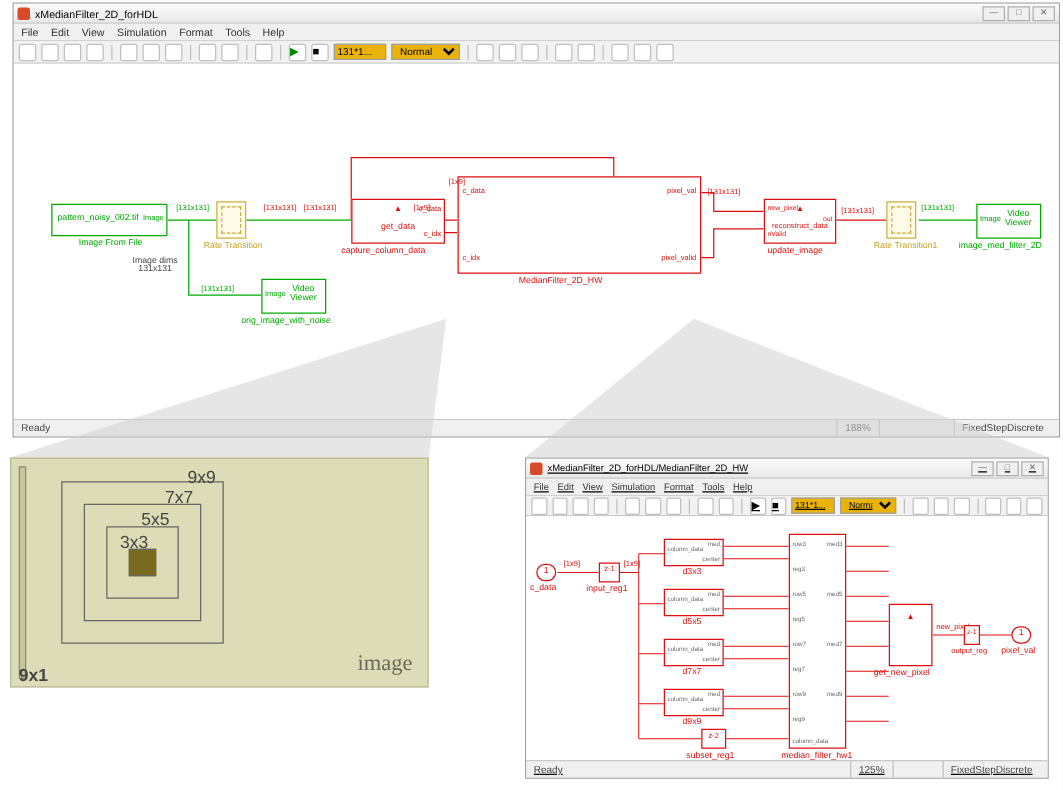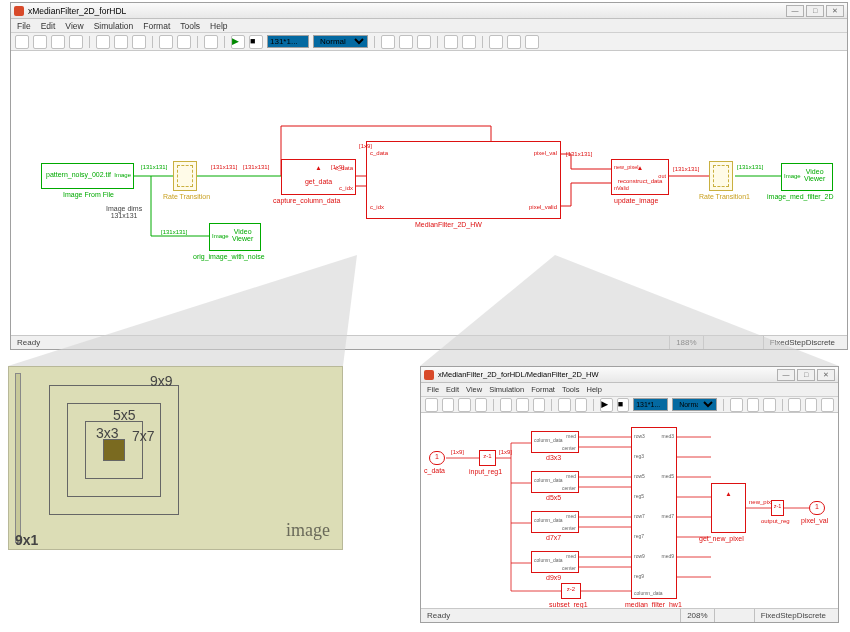--- a/index.html
+++ b/index.html
@@ -45,21 +45,21 @@
     height: 18px;
     background: #f2f2f2;
     border-bottom: 1px solid #c8c8c8;
     display: flex;
     align-items: center;
     gap: 4px;
     padding: 0 4px;
   }
   .tbtn { width: 14px; height: 14px; border: 1px solid #c0c0c0; background: #fff; border-radius:2px; }
   .tsep { width: 1px; height: 12px; background: #c0c0c0; margin: 0 2px; }
-  .tinput { height: 13px; border: 1px solid #a0a0a0; background: #0369a1; font-size: 8px; padding: 0 2px; }
+  .tinput { height: 13px; border: 1px solid #a0a0a0; background: #eab308; font-size: 8px; padding: 0 2px; }
   .canvas { flex: 1; background: #fff; position: relative; overflow: hidden; }
   .statusbar {
     height: 14px;
     background: #f0f0f0;
     border-top: 1px solid #c8c8c8;
     display: flex;
     align-items: center;
     font-size: 8px;
     padding: 0 6px;
     color:#444;
@@ -242,27 +242,27 @@
   <div style="position:absolute; left:6px; top:6px; width:6px; height:170px; background:#c7c89a; border:1px solid #888;"></div>
   <div class="lltxt" style="left:6px; top:165px; font-weight:bold;">9x1</div>
 
   <div class="llinner" style="left:40px; top:18px; width:130px; height:130px;"></div>
   <div class="llinner" style="left:58px; top:36px; width:94px; height:94px;"></div>
   <div class="llinner" style="left:76px; top:54px; width:58px; height:58px;"></div>
   <div class="llinner" style="left:94px; top:72px; width:22px; height:22px; background:#7a6a20;"></div>
 
   <div class="lltxt" style="left:87px; top:58px;">3x3</div>
   <div class="lltxt" style="left:104px; top:40px;">5x5</div>
-  <div class="lltxt" style="left:123px; top:22px;margin-top:39px;">7x7</div>
+  <div class="lltxt" style="left:123px; top:22px;">7x7</div>
   <div class="lltxt" style="left:141px; top:6px;">9x9</div>
 
   <div class="lltxt" style="right:12px; bottom:8px; font-size:18px; color:#6a6a5a; font-family:Georgia,serif;">image</div>
 </div>
 
-<div class="window" style="left:420px; top:366px; width:419px; height:257px;">
+<div class="window" style="left:420px; top:366px; width:419px; height:257px;text-decoration:underline;">
   <div class="titlebar">
     <span class="icon"></span>
     <span style="font-size:7.5px;">xMedianFilter_2D_forHDL/MedianFilter_2D_HW</span>
     <span class="sp"></span>
     <span class="titlebtn">—</span>
     <span class="titlebtn">□</span>
     <span class="titlebtn">✕</span>
   </div>
   <div class="menubar" style="font-size:7.5px; gap:7px;">
     <span class="menu-item">File</span>
@@ -412,17 +412,17 @@
 
     <div class="block" style="left:388px; top:88px; width:16px; height:14px; border-color:#d11; color:#d11; border-radius:7px;">
       <div class="blabel" style="left:0;right:0;top:1px;text-align:center;">1</div>
     </div>
     <div class="blabel" style="left:380px; top:104px; color:#d11;">pixel_val</div>
   </div>
 
   <div class="statusbar">
     <span>Ready</span>
     <span style="flex:1"></span>
-    <span class="stcell">208%</span>
+    <span class="stcell">125%</span>
     <span class="stcell" style="width:40px"></span>
     <span class="stcell">FixedStepDiscrete</span>
   </div>
 </div>
 
 </body></html>

